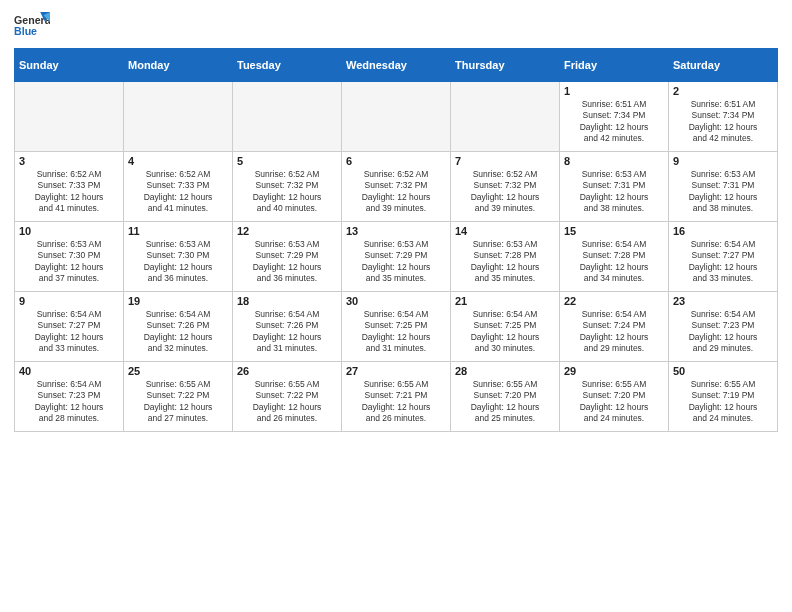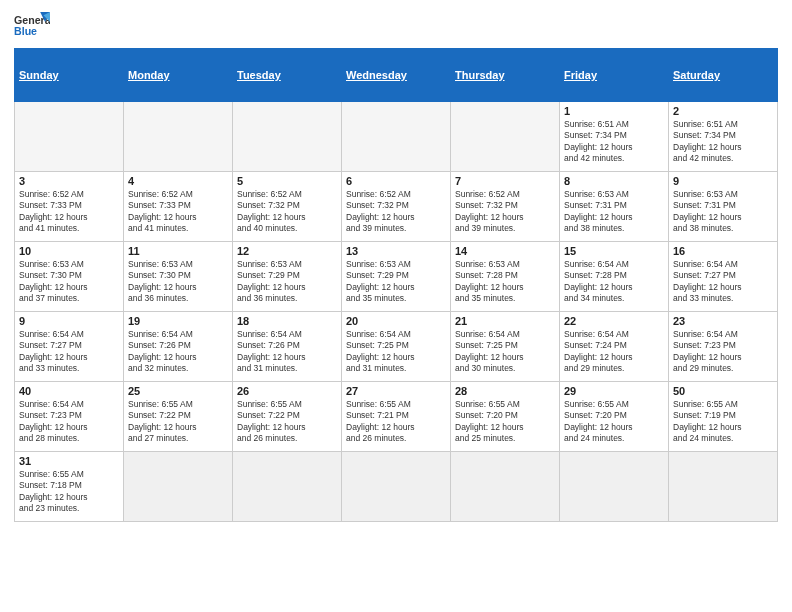--- a/index.html
+++ b/index.html
@@ -48,24 +48,23 @@
       width: 100%;
       border-collapse: collapse;
       border: 1px solid #ccc;
       font-size: 9.5px;
     }
     .calendar thead tr th {
       background: #1a6bbf;
       color: #fff;
       font-weight: bold;
       font-size: 11px;
-      padding: 20px 4px;
+      padding: 10px 4px;
       border: 1px solid #1a6bbf;
       text-align: left;
-      text-decoration: underline;
     }
     .calendar tbody tr td {
       border: 1px solid #ccc;
       vertical-align: top;
       padding: 3px 4px;
       width: calc(100%/7);
       min-height: 70px;
       height: 70px;
       background: #fff;
     }
@@ -75,20 +74,21 @@
     .day-number {
       font-weight: bold;
       font-size: 11px;
       color: #222;
       margin-bottom: 2px;
     }
     .day-info {
       font-size: 8.5px;
       color: #333;
       line-height: 1.35;
+      text-align: center;
     }
   </style>
 </head>
 <body>
 
 <div class="page">
   <div class="header">
     <div class="logo">
       <svg class="logo-icon" viewBox="0 0 44 38" xmlns="http://www.w3.org/2000/svg">
         <text x="0" y="16" font-size="13" font-weight="bold" fill="#333" font-family="Arial">General</text>
@@ -255,21 +255,21 @@
 and 32 minutes.</div>
           </td>
           <td>
             <div class="day-number">18</div>
             <div class="day-info" style="white-space: pre-line;">Sunrise: 6:54 AM
 Sunset: 7:26 PM
 Daylight: 12 hours
 and 31 minutes.</div>
           </td>
           <td>
-            <div class="day-number">20</div>
+            <div class="day-number">30</div>
             <div class="day-info" style="white-space: pre-line;">Sunrise: 6:54 AM
 Sunset: 7:25 PM
 Daylight: 12 hours
 and 31 minutes.</div>
           </td>
           <td>
             <div class="day-number">21</div>
             <div class="day-info" style="white-space: pre-line;">Sunrise: 6:54 AM
 Sunset: 7:25 PM
 Daylight: 12 hours
@@ -333,31 +333,16 @@
 Daylight: 12 hours
 and 24 minutes.</div>
           </td>
           <td>
             <div class="day-number">50</div>
             <div class="day-info" style="white-space: pre-line;">Sunrise: 6:55 AM
 Sunset: 7:19 PM
 Daylight: 12 hours
 and 24 minutes.</div>
           </td>
-        </tr>
-        <tr>
-          <td>
-            <div class="day-number">31</div>
-            <div class="day-info" style="white-space: pre-line;">Sunrise: 6:55 AM
-Sunset: 7:18 PM
-Daylight: 12 hours
-and 23 minutes.</div>
-          </td>
-          <td class="empty" style="background: rgb(240, 240, 240);"></td>
-          <td class="empty" style="background: rgb(240, 240, 240);"></td>
-          <td class="empty" style="background: rgb(240, 240, 240);"></td>
-          <td class="empty" style="background: rgb(240, 240, 240);"></td>
-          <td class="empty" style="background: rgb(240, 240, 240);"></td>
-          <td class="empty" style="background: rgb(240, 240, 240);"></td>
         </tr>
       </tbody>
   </table>
 </div>
 
 </body></html>

